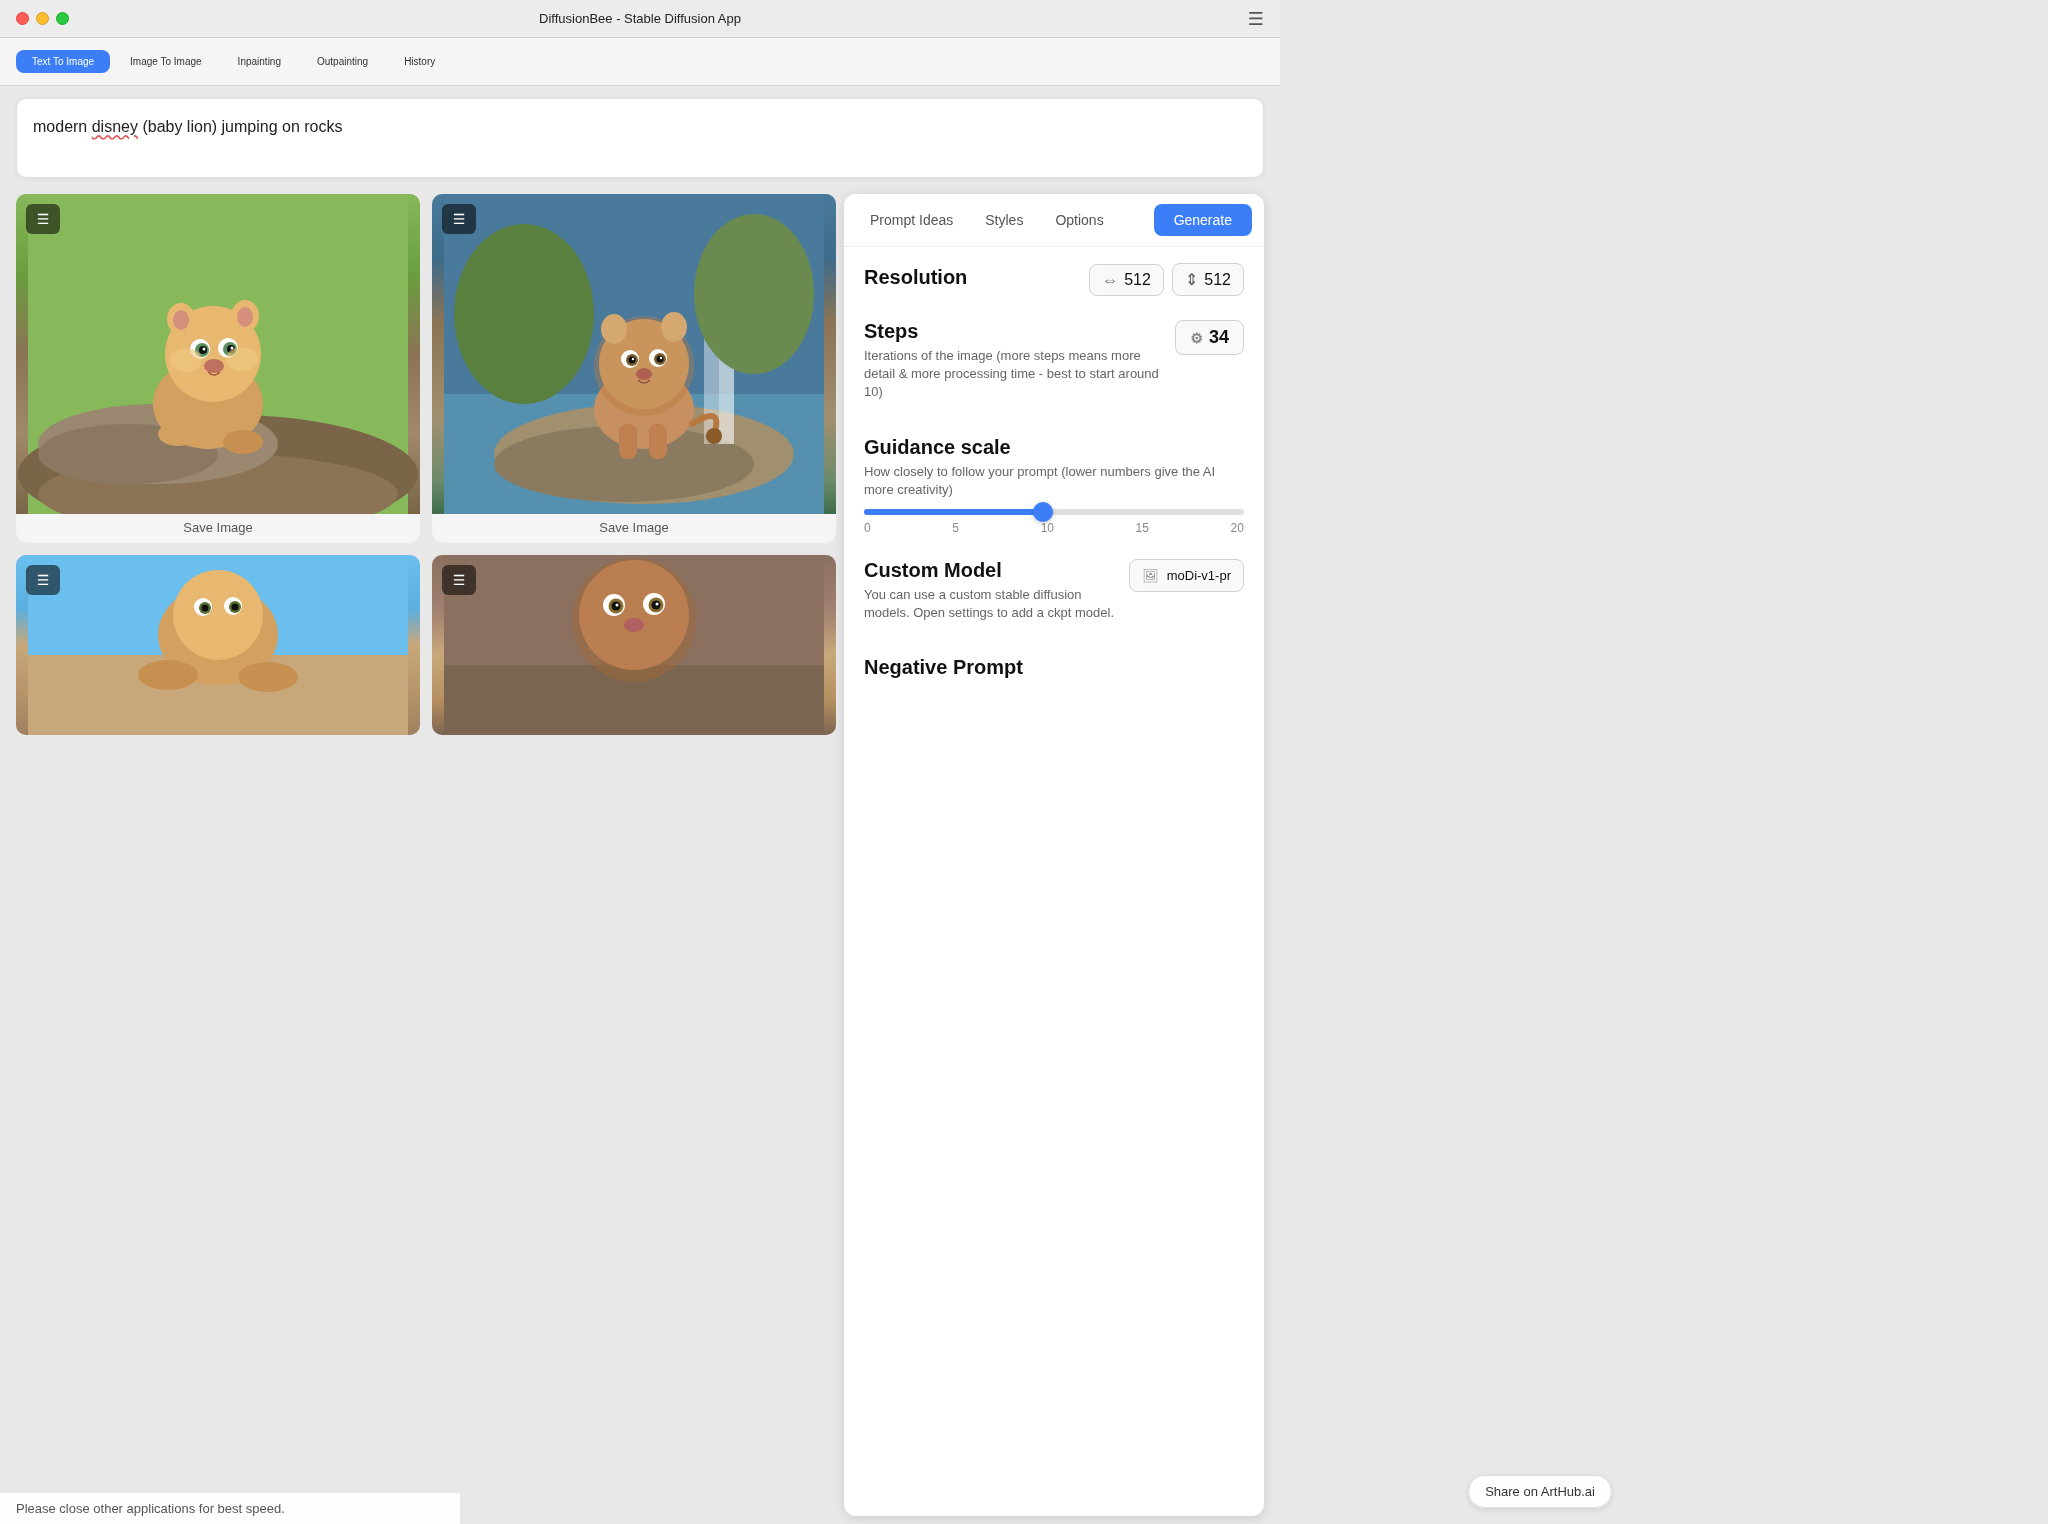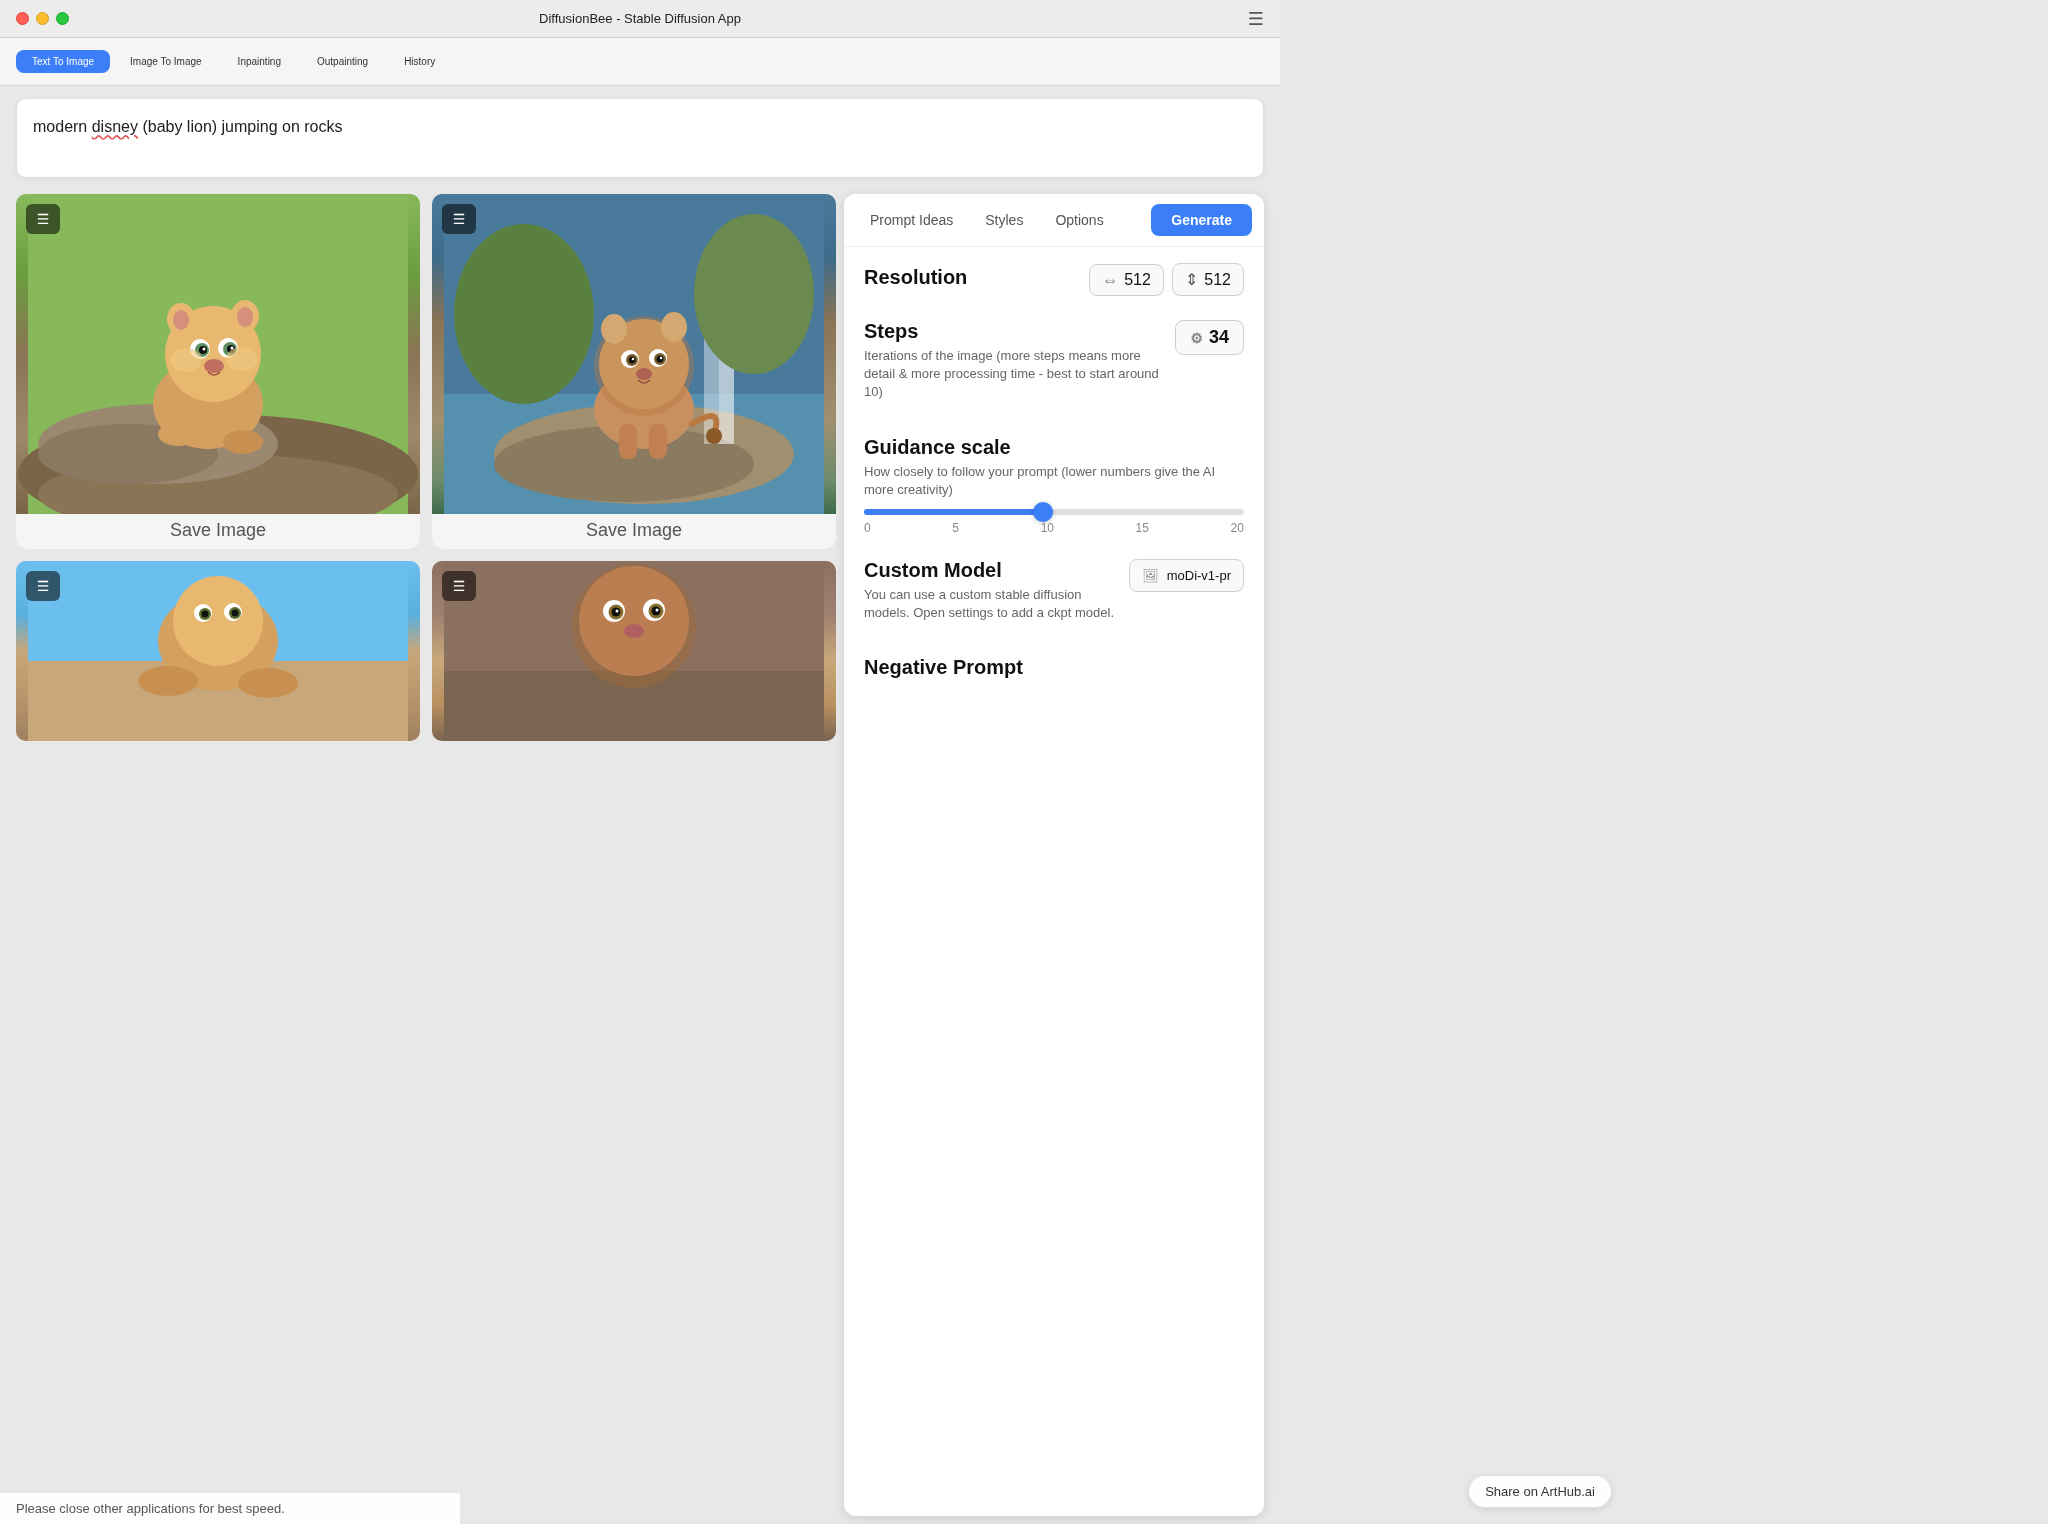--- a/index.html
+++ b/index.html
@@ -145,21 +145,21 @@
       width: 34px;
       height: 30px;
       display: flex;
       align-items: center;
       justify-content: center;
       cursor: pointer;
       font-size: 14px;
     }
     .save-label {
       text-align: center;
-      font-size: 18px;
+      font-size: 13px;
       color: #555;
       padding: 6px 0 8px;
       background: #f5f5f5;
     }
 
     
     .lion-img-1 {
       background: linear-gradient(180deg, #87b85a 0%, #6a9e3e 25%, #8b7355 50%, #a0896a 75%, #7a6548 100%);
     }
     .lion-img-2 {
@@ -215,21 +215,21 @@
       background: transparent;
     }
     .generate-btn {
       margin-left: auto;
       background: #3b7ef8;
       color: white;
       border: none;
       padding: 8px 20px;
       border-radius: 8px;
       font-size: 14px;
-      font-weight: 700;
+      font-weight: 400;
       cursor: pointer;
     }
 
     .panel-body {
       padding: 16px 20px;
       overflow-y: auto;
       flex: 1;
     }
 
     .panel-section {

